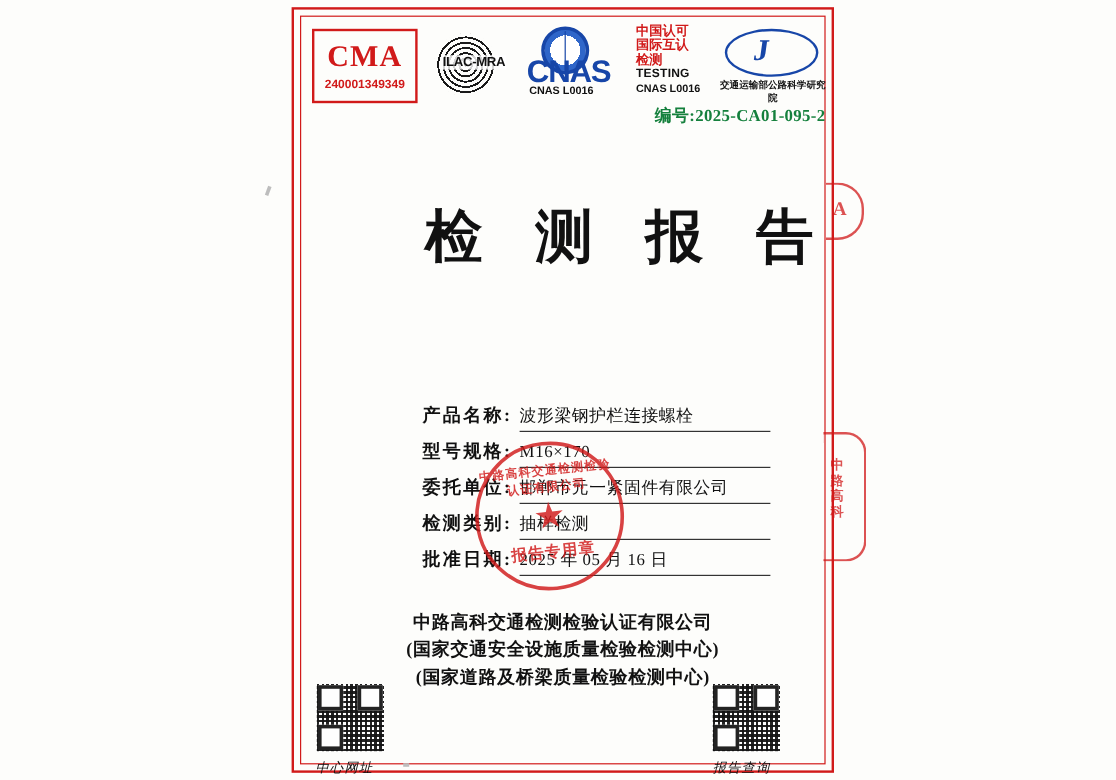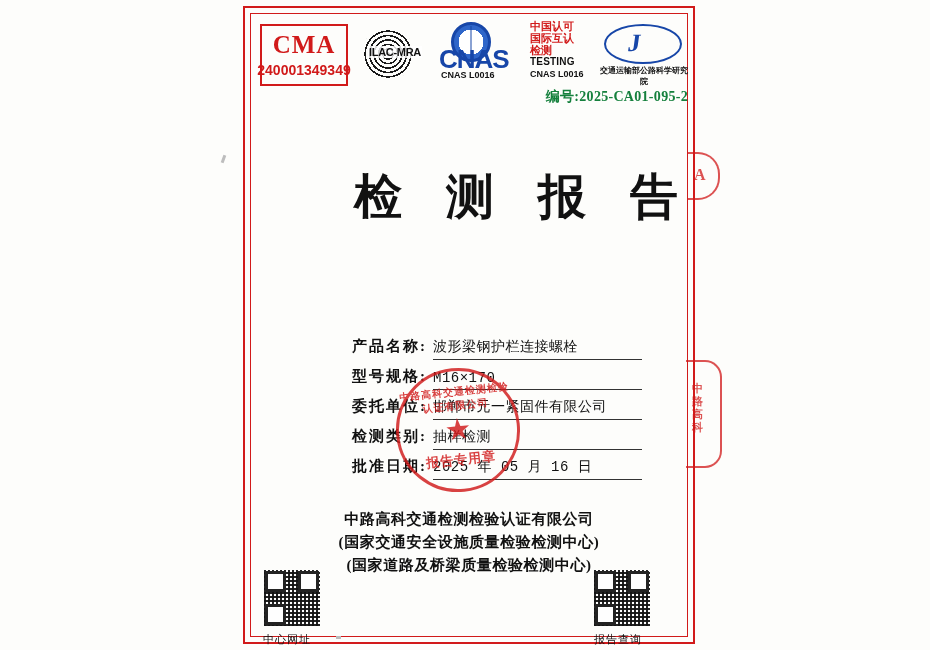--- a/index.html
+++ b/index.html
@@ -43,21 +43,21 @@
   .cma{
     position:absolute;left:8px;top:6px;width:88px;height:62px;
     border:2px solid #d11a1a;box-sizing:border-box;
     display:flex;flex-direction:column;align-items:center;justify-content:center;
   }
   .cma .cma-text{
     color:#d11a1a;font-weight:bold;font-size:25px;letter-spacing:1px;
     font-family:"Liberation Serif", serif;line-height:1;
   }
   .cma .cma-num{
-    color:#d11a1a;font-size:14px;font-weight:bold;margin-top:5px;letter-spacing:0px;
+    color:#d11a1a;font-size:10px;font-weight:bold;margin-top:5px;letter-spacing:0px;
     font-family:"Liberation Sans", sans-serif;
   }
 
   
   .ilac{
     position:absolute;left:110px;top:8px;width:78px;height:56px;
   }
   .ilac .rings{
     position:absolute;left:0;top:2px;width:52px;height:52px;border-radius:50%;
     background:
@@ -153,21 +153,21 @@
     font-size:15px;color:#111;font-weight:bold;letter-spacing:2px;
     white-space:nowrap;padding-bottom:4px;
     font-family:"Liberation Serif", serif;
     margin-left:40px;
   }
   .field-value-wrap{
     flex:1;border-bottom:1px solid #333;margin-left:6px;padding-bottom:3px;
   }
   .field-value{
     font-size:14px;color:#111;letter-spacing:0.5px;
-    font-family:Liberation Mono, monospace;
+    font-family:Liberation Serif, serif;
     white-space:nowrap;
   }
 
   
   .org{
     position:absolute;left:250px;top:508px;width:438px;text-align:center;
   }
   .org div{
     font-size:15px;color:#111;font-weight:bold;line-height:23px;letter-spacing:0.6px;
     font-family:"Liberation Serif", serif;
@@ -190,20 +190,21 @@
   }
   .qr:before{left:1px;top:1px;}
   .qr:after{right:1px;top:1px;}
   .qr-corner-bl{
     position:absolute;left:1px;bottom:1px;width:15px;height:15px;
     border:3px solid #111;background:#fff;
   }
   .qr-caption{
     position:absolute;font-size:11px;color:#111;letter-spacing:1px;
     font-family:"Liberation Serif", serif;
+    font-style:italic;
   }
   .qr-caption.left{left:263px;top:632px;}
   .qr-caption.right{left:594px;top:632px;}
 
   
   .seal{
     position:absolute;left:396px;top:368px;width:118px;height:118px;
     border:3px solid #d11a1a;border-radius:50%;
     opacity:.82;
     transform:rotate(-6deg);

